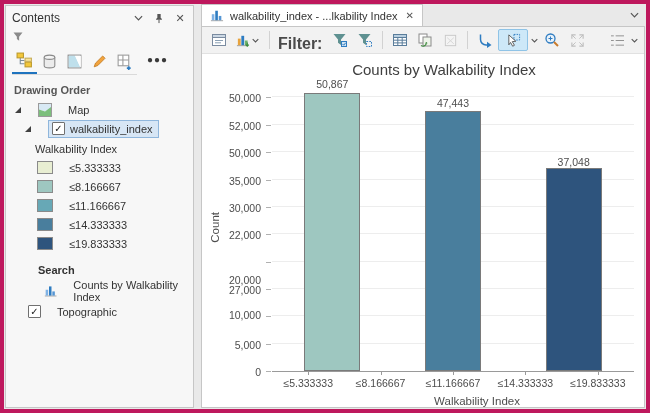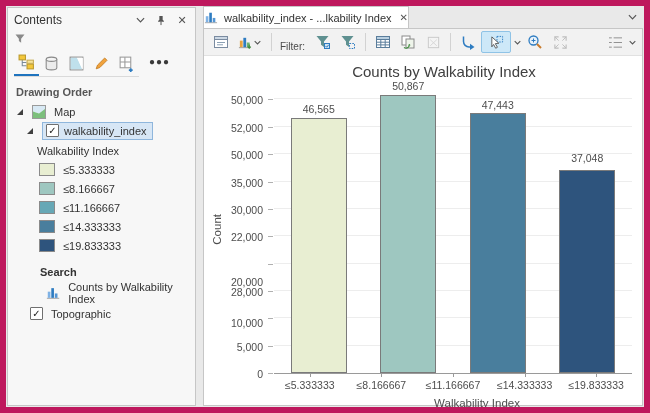--- a/index.html
+++ b/index.html
@@ -1,61 +1,61 @@
 <!DOCTYPE html>
 <html><head>
 <meta charset="utf-8">
 <style>
   *{box-sizing:border-box;margin:0;padding:0}
   body{margin:0;background:#e9e9e9}
-  .window{width:650px;height:413px;background:#e9e9e9;border:6px solid #be185d;
+  .window{width:650px;height:413px;background:#e9e9e9;border:4px solid #be185d;
     font-family:"Liberation Sans",sans-serif;display:flex;overflow:hidden;position:relative}
 
   
   .panel{width:189px;flex-shrink:0;margin:1px 0 1px 1px;background:#f7f7f7;
     border:1px solid #c6c6c6;display:flex;flex-direction:column;overflow:hidden}
   .panel-header{height:24px;display:flex;align-items:center;padding:0 6px;gap:7px}
   .panel-title{font-size:12px;color:#333;flex:1}
   .hicon{width:14px;height:14px;display:flex;align-items:center;justify-content:center;color:#555;font-size:11px}
   .search-row{display:flex;align-items:center;padding:1px 6px 3px 6px;gap:5px}
   .search-box{flex:1;height:20px;background:#fff;border:1px solid #a5a5a5;display:flex;align-items:center;padding:0 4px;gap:4px}
   .search-box input{flex:1;border:none;outline:none;font-family:"Liberation Sans",sans-serif;
     font-size:11px;font-style:italic;color:#333;min-width:0;background:transparent}
   .search-box input::placeholder{color:#8c8c8c;font-style:italic}
   .panel-toolbar{display:flex;align-items:center;padding:4px 6px 0 6px;height:28px}
   .pt-group{display:flex;border-bottom:1px solid #dadada}
   .pt-btn{width:25px;height:24px;display:flex;align-items:center;justify-content:center}
   .pt-btn.active{border-bottom:2px solid #1e73be;margin-bottom:-1px}
   .pt-more{margin-left:10px;color:#3a3a3a;font-size:10px;letter-spacing:1px;padding-bottom:6px}
   .section-label{padding:10px 0 4px 8px;font-size:11px;font-weight:600;color:#565656}
-  .row{display:flex;align-items:center;height:19px;font-size:11px;color:#333;gap:8px}
+  .row{display:flex;align-items:center;height:19px;font-size:11px;color:#333;gap:16px}
   .expander{width:8px;height:8px;flex-shrink:0}
   .checkbox{width:13px;height:13px;background:#fff;border:1px solid #707070;border-radius:1px;
     display:flex;align-items:center;justify-content:center;font-size:10px;color:#222;line-height:1;flex-shrink:0}
   .sel-box{display:flex;align-items:center;gap:5px;background:#d7e6f5;border:1px solid #8fb6dc;
     height:18px;padding:0 5px 0 3px}
   .swatch{width:16px;height:13px;border:1px solid #8a8a8a;flex-shrink:0}
   .legend-label{font-size:11px;color:#333}
   .bold{font-weight:700}
 
   
   .view{flex:1;display:flex;flex-direction:column;margin:0 1px 1px 7px;min-width:0}
   .tabbar{height:22px;display:flex;align-items:stretch}
   .tab{background:#fff;border:1px solid #c6c6c6;border-bottom:none;display:flex;align-items:center;
-    gap:6px;padding:0 0;font-size:11px;color:#333}
+    gap:6px;padding:0 8px;font-size:11px;color:#333}
   .tab-close{color:#555;font-size:10px;margin-left:2px}
   .tabbar-caret{margin-left:auto;align-self:center;margin-right:6px;color:#555}
   .view-body{flex:1;background:#fff;border:1px solid #c6c6c6;display:flex;flex-direction:column;min-height:0}
   .chart-toolbar{height:27px;background:#f2f2f2;border-bottom:1px solid #e1e1e1;display:flex;
     align-items:center;padding:0 5px;gap:1px;flex-shrink:0}
   .tbtn{width:24px;height:22px;display:flex;align-items:center;justify-content:center;border-radius:2px;position:relative}
   .tbtn.active{background:#cde8f8;border:1px solid #8fc3e6}
   .tsep{width:1px;height:18px;background:#d2d2d2;margin:0 4px}
   .tcaret{width:10px;display:flex;align-items:center;justify-content:center}
-  .filter-label{font-size:10px;font-weight:400;color:#4a4a4a;margin:8px 5px 0 3px}
+  .filter-label{font-size:16px;font-weight:700;color:#4a4a4a;margin:8px 5px 0 3px}
 
   
   .chart-area{flex:1;display:flex;flex-direction:column;min-height:0;padding:4px 10px 0 4px}
   .chart-title{text-align:center;font-size:15px;color:#404040;margin:3px 0 4px 48px}
   .chart-body{display:flex;flex:1}
   .ylabel-wrap{width:18px;display:flex;align-items:center;justify-content:center;height:290px}
   .ylabel{writing-mode:vertical-rl;transform:rotate(180deg);font-size:11.5px;color:#4d4d4d}
   .yticks{width:48px;position:relative;height:290px;flex-shrink:0}
   .ytick-label{position:absolute;right:11px;font-size:10.5px;color:#4d4d4d;white-space:nowrap}
   .ytick-mark{position:absolute;right:1px;width:5px;height:1px;background:#b0b0b0}
@@ -341,23 +341,23 @@
         <div class="chart-title">Counts by Walkability Index</div>
         <div class="chart-body">
           <div class="ylabel-wrap">
             <span class="ylabel">Count</span>
           </div>
           <div class="yticks" id="yticks">
               <span class="ytick-label" style="bottom: -6px;">0</span>
               <span class="ytick-mark" style="bottom: 0px;"></span>
               <span class="ytick-label" style="bottom: 21.3585px;">5,000</span>
               <span class="ytick-mark" style="bottom: 27.3585px;"></span>
-              <span class="ytick-label" style="bottom: 45px;">10,000</span>
+              <span class="ytick-label" style="bottom: 51px;">10,000</span>
               <span class="ytick-mark" style="bottom: 54.717px;"></span>
-              <span class="ytick-label" style="bottom: 76.0755px;">28,000</span>
+              <span class="ytick-label" style="bottom: 76.0755px;">27,000</span>
               <span class="ytick-mark" style="bottom: 82.0755px;"></span>
               <span class="ytick-label" style="bottom: 86px;">20,000</span>
               <span class="ytick-mark" style="bottom: 109.434px;"></span>
               <span class="ytick-label" style="bottom: 130.792px;">22,000</span>
               <span class="ytick-mark" style="bottom: 136.792px;"></span>
               <span class="ytick-label" style="bottom: 158.151px;">30,000</span>
               <span class="ytick-mark" style="bottom: 164.151px;"></span>
               <span class="ytick-label" style="bottom: 185.509px;">35,000</span>
               <span class="ytick-mark" style="bottom: 191.509px;"></span>
               <span class="ytick-label" style="bottom: 212.868px;">50,000</span>
@@ -374,34 +374,30 @@
                 <div class="gridline" style="bottom: 82.0755px;"></div>
                 <div class="gridline" style="bottom: 109.434px;"></div>
                 <div class="gridline" style="bottom: 136.792px;"></div>
                 <div class="gridline" style="bottom: 164.151px;"></div>
                 <div class="gridline" style="bottom: 191.509px;"></div>
                 <div class="gridline" style="bottom: 218.868px;"></div>
                 <div class="gridline" style="bottom: 246.226px;"></div>
                 <div class="gridline" style="bottom: 273.585px;"></div>
                 <div class="bars" id="bars">
                   <div class="bar-slot">
-                    <div class="bar" style="height: 254.79px; background: rgb(232, 238, 210); border-color: rgb(122, 122, 122);"></div>
-                    <div class="bar-value" style="bottom: 257.79px;">46,565</div>
-                  </div>
-                  <div class="bar-slot">
                     <div class="bar" style="height: 278.329px; background: rgb(158, 199, 192); border-color: rgb(122, 122, 122);"></div>
                     <div class="bar-value" style="bottom: 281.329px;">50,867</div>
                   </div>
                   <div class="bar-slot">
                     <div class="bar" style="height: 259.594px; background: rgb(73, 126, 157); border-color: rgb(122, 122, 122);"></div>
                     <div class="bar-value" style="bottom: 262px;">47,443</div>
                   </div>
                   <div class="bar-slot">
                     <div class="bar" style="height: 202.715px; background: rgb(46, 84, 125); border-color: rgb(122, 122, 122);"></div>
-                    <div class="bar-value" style="bottom: 209px;">37,048</div>
+                    <div class="bar-value" style="bottom: 203px;">37,048</div>
                   </div>
                 </div>
             </div>
             <div class="xticks" id="xticks">
                 <div class="xtick-slot">
                   <span class="xtick-mark"></span>
                   <div class="xtick-label">≤5.333333</div>
                 </div>
                 <div class="xtick-slot">
                   <span class="xtick-mark"></span>

